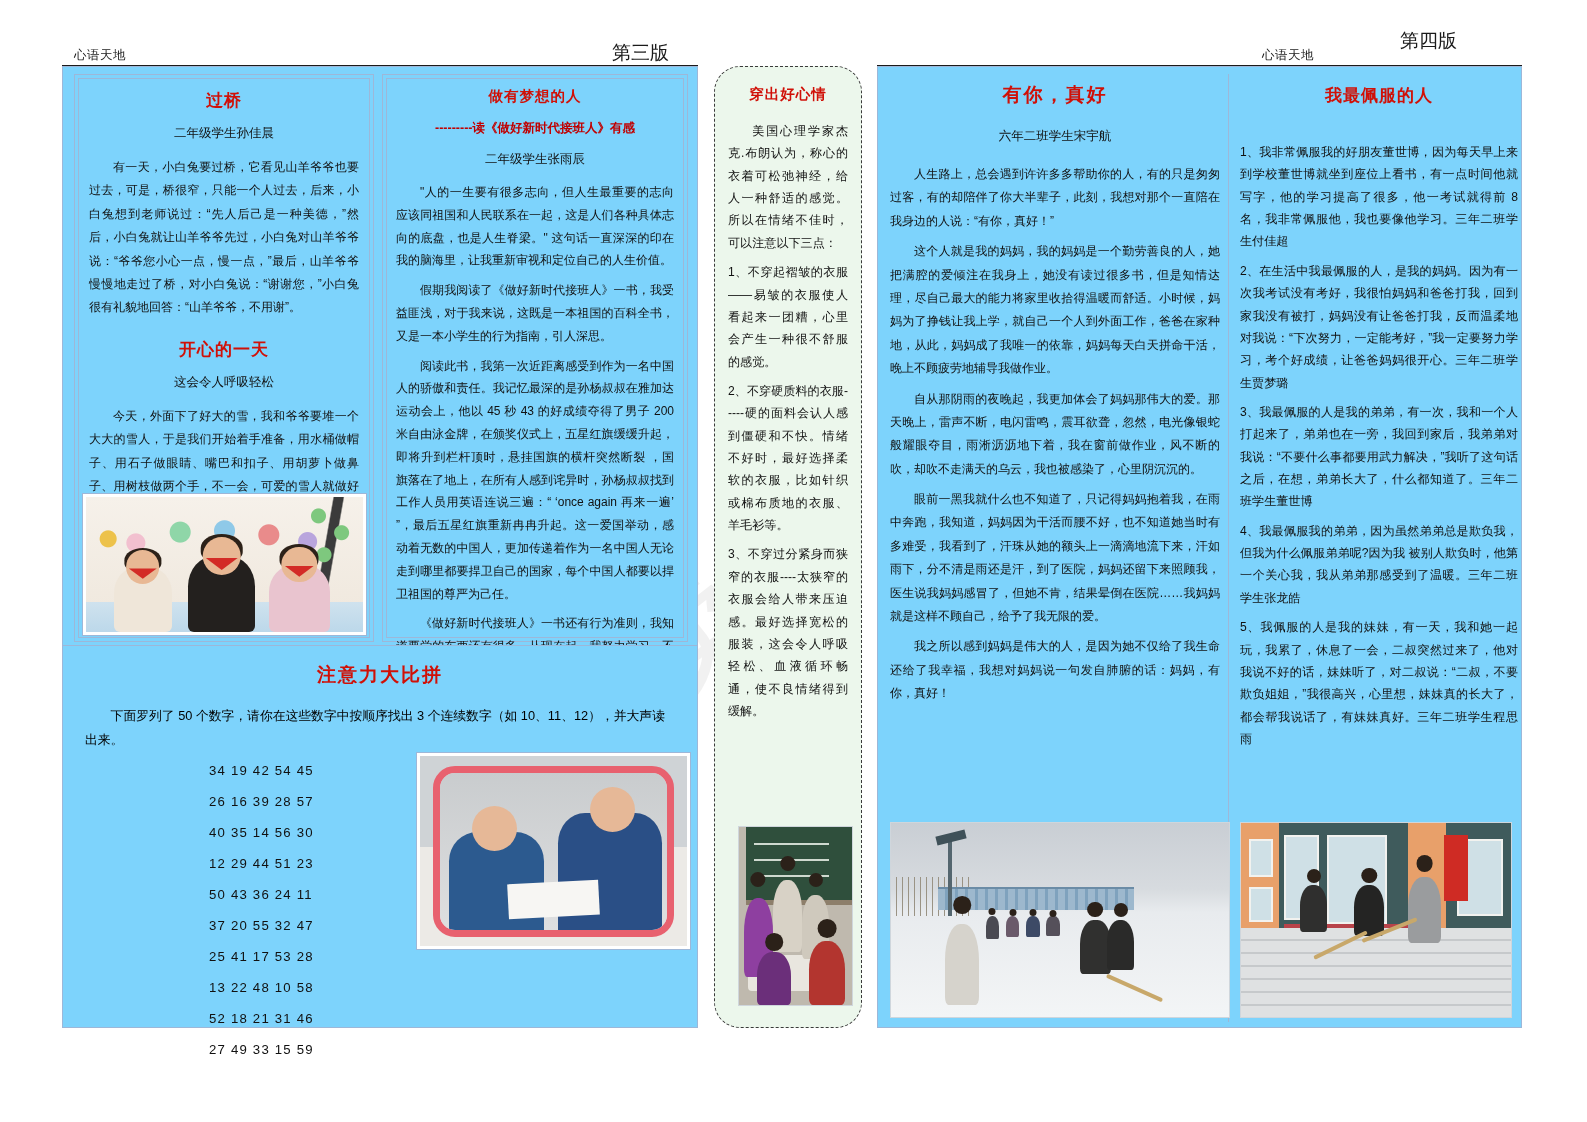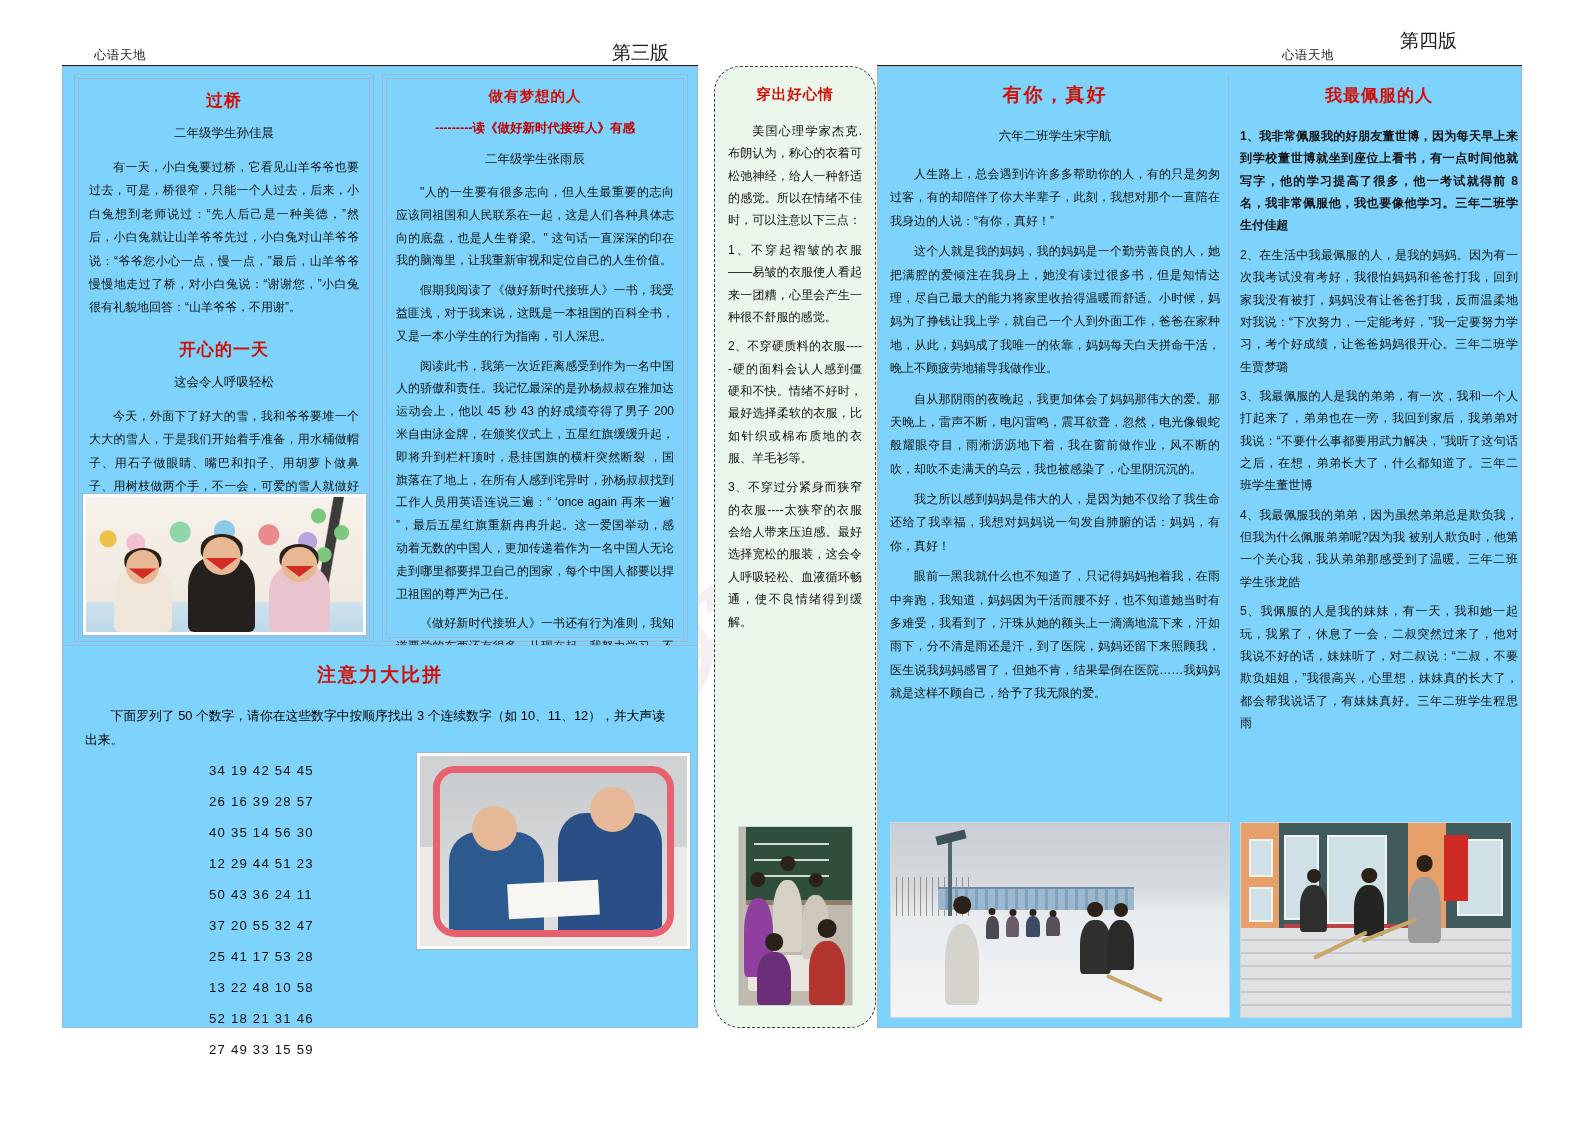--- a/index.html
+++ b/index.html
@@ -9,21 +9,21 @@
     background: #ffffff;
     font-family: "Liberation Sans", "DejaVu Sans", sans-serif;
     color: #000;
     overflow: hidden;
     position: relative;
   }
 
   
   .masthead { position:absolute; top:0; left:0; width:1587px; height:66px; }
   .mh-label {
-    position:absolute; font-size:12.5px; color:#1a1a1a; letter-spacing:.5px;margin-left:20px;
+    position:absolute; font-size:12.5px; color:#1a1a1a; letter-spacing:.5px;
   }
   .mh-page {
     position:absolute; font-size:19px; color:#1a1a1a; font-weight:400;
   }
   .mh-rule {
     position:absolute; height:0; border-top:1.6px solid #1a1a1a;
   }
 
   .framebox { position:absolute; border:1.2px solid #9db7d8; background:#7dd3fc; }
   .framebox.dbl { border:1.2px solid #9db7d8; }
@@ -257,21 +257,21 @@
       <div style="position:absolute; inset:0; background:linear-gradient(#c9ccce,#dedfe0);"></div>
       <div style="position:absolute; left:4%; bottom:0; width:42%; height:62%; background:#2c5a8f; border-radius:30% 30% 0 0;"></div>
       <div style="position:absolute; left:14%; bottom:50%; width:20%; padding-bottom:20%; border-radius:50%; background:#e6b897;"></div>
       <div style="position:absolute; right:2%; bottom:0; width:46%; height:74%; background:#2a4f86; border-radius:26% 26% 0 0;"></div>
       <div style="position:absolute; right:14%; bottom:62%; width:20%; padding-bottom:20%; border-radius:50%; background:#e6b897;"></div>
       <div style="position:absolute; left:30%; bottom:8%; width:40%; height:22%; background:#f7f6f3; transform:rotate(-3deg);"></div>
     </div>
   </div>
 </div>
 
-<div class="greenbox" style="left:714px; top:66px; width:162px; height:962px;">
+<div class="greenbox" style="left:714px; top:66px; width:148px; height:962px;">
   <div style="padding:18px 13px 0 13px;">
     <div class="arttitle sm">穿出好心情</div>
     <p class="para small" style="margin-top:16px;">美国心理学家杰克.布朗认为，称心的衣着可松弛神经，给人一种舒适的感觉。所以在情绪不佳时，可以注意以下三点：</p>
     <p class="para small noind">1、不穿起褶皱的衣服——易皱的衣服使人看起来一团糟，心里会产生一种很不舒服的感觉。</p>
     <p class="para small noind">2、不穿硬质料的衣服-----硬的面料会认人感到僵硬和不快。情绪不好时，最好选择柔软的衣服，比如针织或棉布质地的衣服、羊毛衫等。</p>
     <p class="para small noind">3、不穿过分紧身而狭窄的衣服----太狭窄的衣服会给人带来压迫感。最好选择宽松的服装，这会令人呼吸轻松、血液循环畅通，使不良情绪得到缓解。</p>
   </div>
 </div>
 
 <div class="photo plain" style="left:738px; top:826px; width:115px; height:180px; border:1px solid #cfd6dc;">
@@ -289,22 +289,22 @@
 </div>
 
 <div class="framebox" style="left:877px; top:66px; width:645px; height:962px; border-style:solid;"></div>
 
 <div style="position:absolute; left:890px; top:74px; width:330px; height:740px;">
   <div class="arttitle big" style="margin-top:8px;">有你，真好</div>
   <div class="byline" style="margin-top:20px;">六年二班学生宋宇航</div>
   <p class="para" style="margin-top:18px;">人生路上，总会遇到许许多多帮助你的人，有的只是匆匆过客，有的却陪伴了你大半辈子，此刻，我想对那个一直陪在我身边的人说：“有你，真好！”</p>
   <p class="para">这个人就是我的妈妈，我的妈妈是一个勤劳善良的人，她把满腔的爱倾注在我身上，她没有读过很多书，但是知情达理，尽自己最大的能力将家里收拾得温暖而舒适。小时候，妈妈为了挣钱让我上学，就自己一个人到外面工作，爸爸在家种地，从此，妈妈成了我唯一的依靠，妈妈每天白天拼命干活，晚上不顾疲劳地辅导我做作业。</p>
   <p class="para">自从那阴雨的夜晚起，我更加体会了妈妈那伟大的爱。那天晚上，雷声不断，电闪雷鸣，震耳欲聋，忽然，电光像银蛇般耀眼夺目，雨淅沥沥地下着，我在窗前做作业，风不断的吹，却吹不走满天的乌云，我也被感染了，心里阴沉沉的。</p>
+  <p class="para">眼前一黑我就什么也不知道了，只记得妈妈抱着我，在雨中奔跑，我知道，妈妈因为干活而腰不好，也不知道她当时有多难受，我看到了，汗珠从她的额头上一滴滴地流下来，汗如雨下，分不清是雨还是汗，到了医院，妈妈还留下来照顾我，医生说我妈妈感冒了，但她不肯，结果晕倒在医院……我妈妈就是这样不顾自己，给予了我无限的爱。</p>
   <p class="para">我之所以感到妈妈是伟大的人，是因为她不仅给了我生命还给了我幸福，我想对妈妈说一句发自肺腑的话：妈妈，有你，真好！</p>
-  <p class="para">眼前一黑我就什么也不知道了，只记得妈妈抱着我，在雨中奔跑，我知道，妈妈因为干活而腰不好，也不知道她当时有多难受，我看到了，汗珠从她的额头上一滴滴地流下来，汗如雨下，分不清是雨还是汗，到了医院，妈妈还留下来照顾我，医生说我妈妈感冒了，但她不肯，结果晕倒在医院……我妈妈就是这样不顾自己，给予了我无限的爱。</p>
 </div>
 
 <div style="position:absolute; left:1228px; top:74px; width:0; height:948px; border-left:1.2px solid #9db7d8;"></div>
 
 <div class="photo plain" style="left:890px; top:822px; width:340px; height:196px; border:1px solid #cfd6dc;">
   <div class="inner">
     <div class="ph-snow">
       <div class="treeline"></div>
       <div class="bldg"></div>
       <div class="pole"></div>
@@ -315,21 +315,21 @@
     <div style="position:absolute; left:63%; bottom:14%; width:18%; height:4px; background:#c8a86a; transform:rotate(24deg); border-radius:2px;"></div>
     <div class="fig" style="left:28%; bottom:40%; width:4%; height:12%; background:#4a4a52;"></div>
     <div class="fig" style="left:34%; bottom:41%; width:4%; height:11%; background:#6a5a6a;"></div>
     <div class="fig" style="left:40%; bottom:41%; width:4%; height:11%; background:#3d4a66;"></div>
     <div class="fig" style="left:46%; bottom:42%; width:4%; height:10%; background:#55505a;"></div>
   </div>
 </div>
 
 <div style="position:absolute; left:1240px; top:74px; width:278px; height:740px;">
   <div class="arttitle" style="margin-top:10px;text-align:center;">我最佩服的人</div>
-  <p class="para small noind" style="margin-top:18px;font-weight:bold;">1、我非常佩服我的好朋友董世博，因为每天早上来到学校董世博就坐到座位上看书，有一点时间他就写字，他的学习提高了很多，他一考试就得前 8 名，我非常佩服他，我也要像他学习。三年二班学生付佳超</p>
+  <p class="para small noind" style="margin-top:34px;">1、我非常佩服我的好朋友董世博，因为每天早上来到学校董世博就坐到座位上看书，有一点时间他就写字，他的学习提高了很多，他一考试就得前 8 名，我非常佩服他，我也要像他学习。三年二班学生付佳超</p>
   <p class="para small noind">2、在生活中我最佩服的人，是我的妈妈。因为有一次我考试没有考好，我很怕妈妈和爸爸打我，回到家我没有被打，妈妈没有让爸爸打我，反而温柔地对我说：“下次努力，一定能考好，”我一定要努力学习，考个好成绩，让爸爸妈妈很开心。三年二班学生贾梦璐</p>
   <p class="para small noind">3、我最佩服的人是我的弟弟，有一次，我和一个人打起来了，弟弟也在一旁，我回到家后，我弟弟对我说：“不要什么事都要用武力解决，”我听了这句话之后，在想，弟弟长大了，什么都知道了。三年二班学生董世博</p>
   <p class="para small noind">4、我最佩服我的弟弟，因为虽然弟弟总是欺负我，但我为什么佩服弟弟呢?因为我 被别人欺负时，他第一个关心我，我从弟弟那感受到了温暖。三年二班学生张龙皓</p>
   <p class="para small noind">5、我佩服的人是我的妹妹，有一天，我和她一起玩，我累了，休息了一会，二叔突然过来了，他对我说不好的话，妹妹听了，对二叔说：“二叔，不要欺负姐姐，”我很高兴，心里想，妹妹真的长大了，都会帮我说话了，有妹妹真好。三年二班学生程思雨</p>
 </div>
 
 <div class="photo plain" style="left:1240px; top:822px; width:272px; height:196px; border:1px solid #cfd6dc;">
   <div class="inner">
     <div class="ph-steps">
       <div class="facade"></div>

